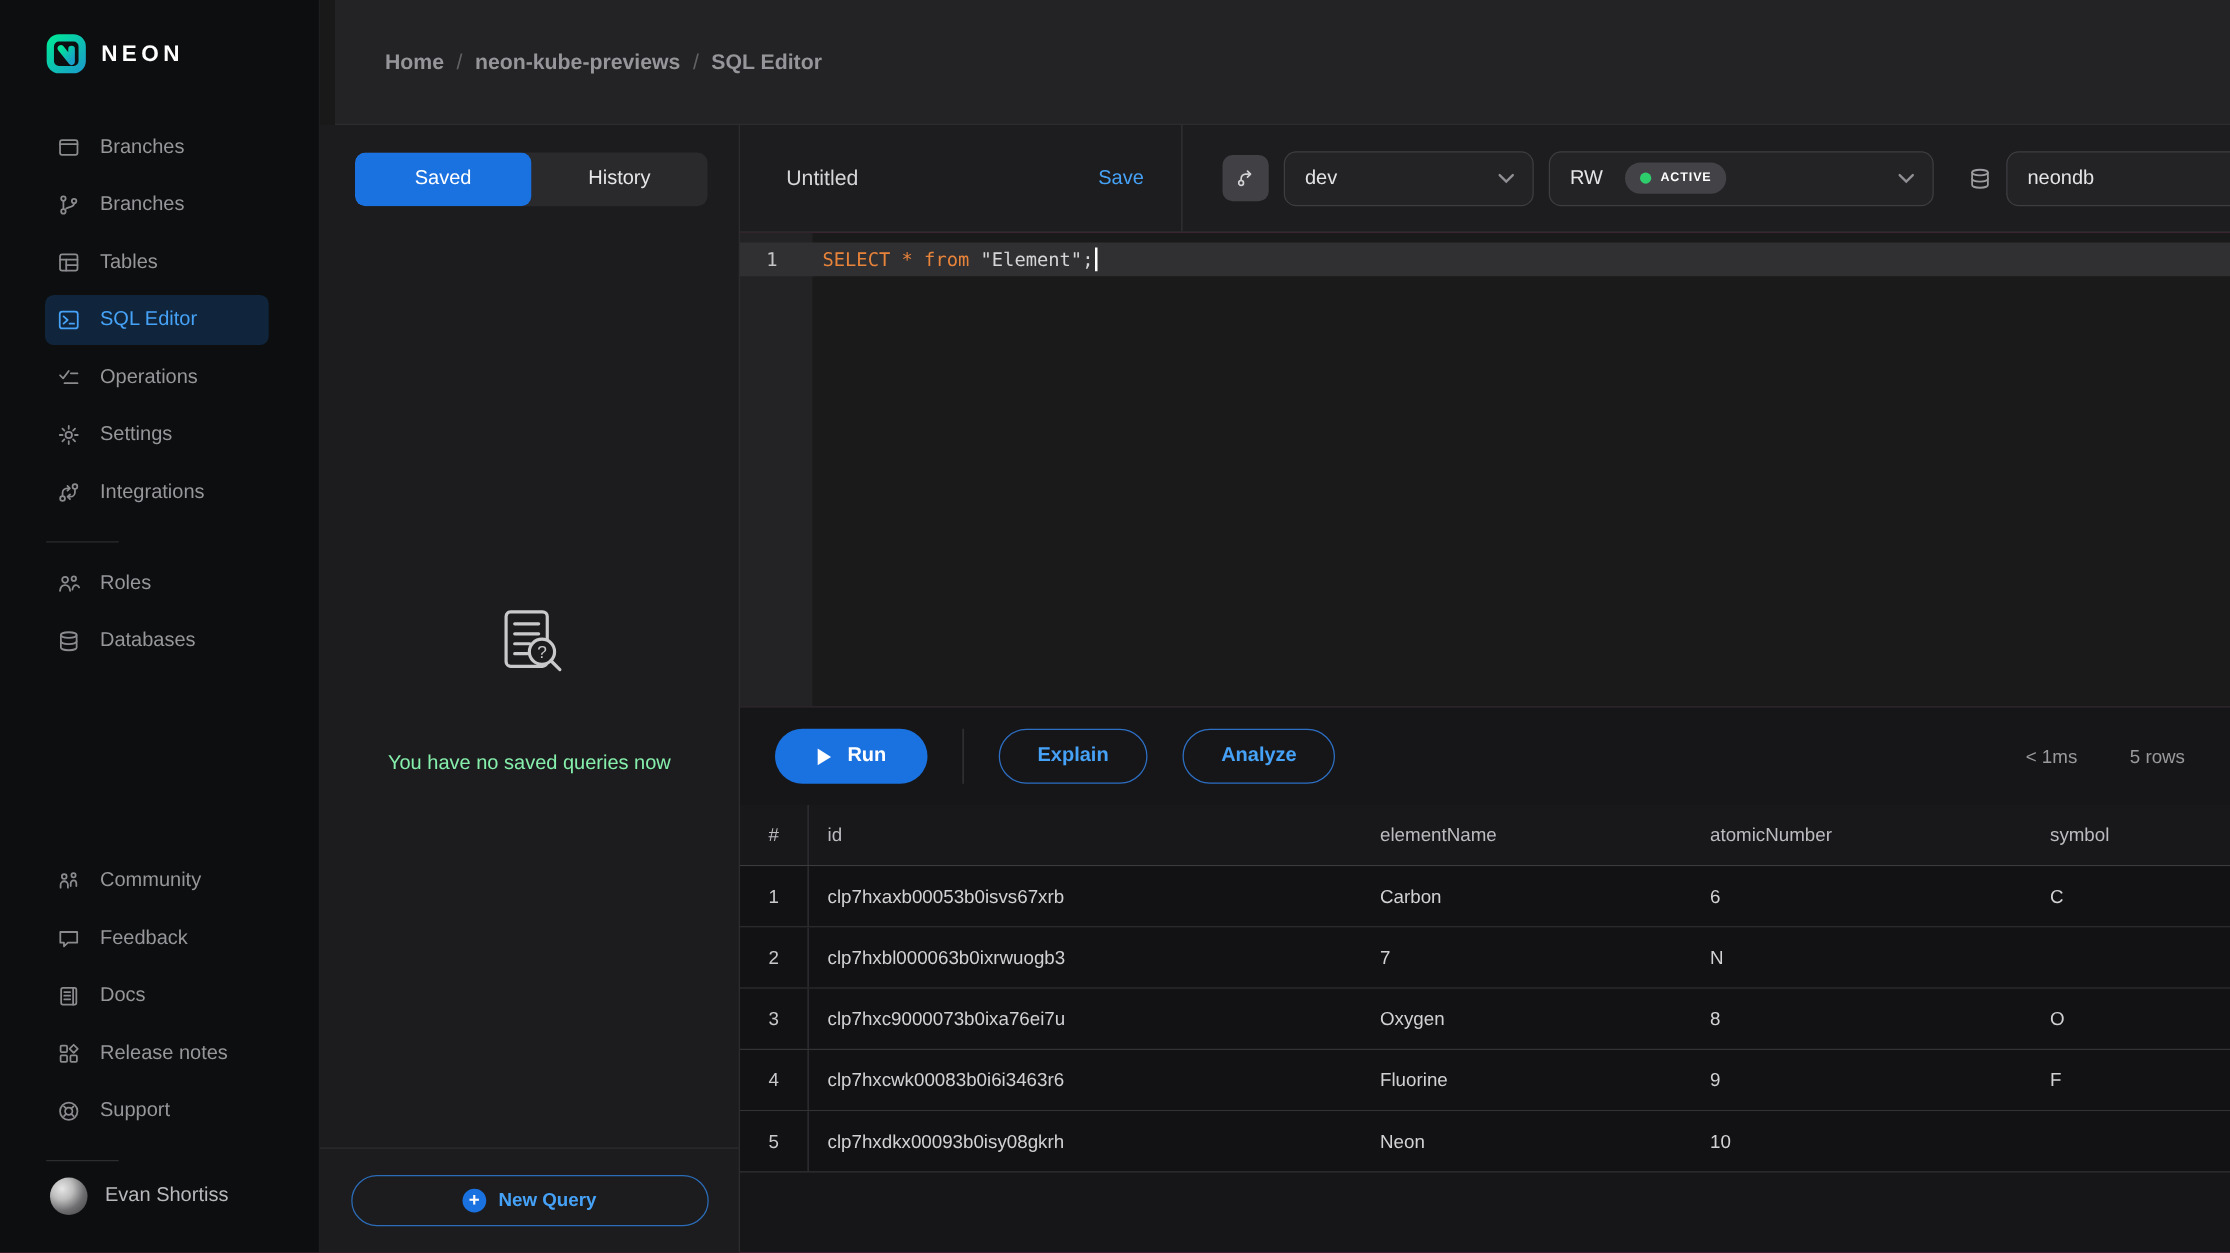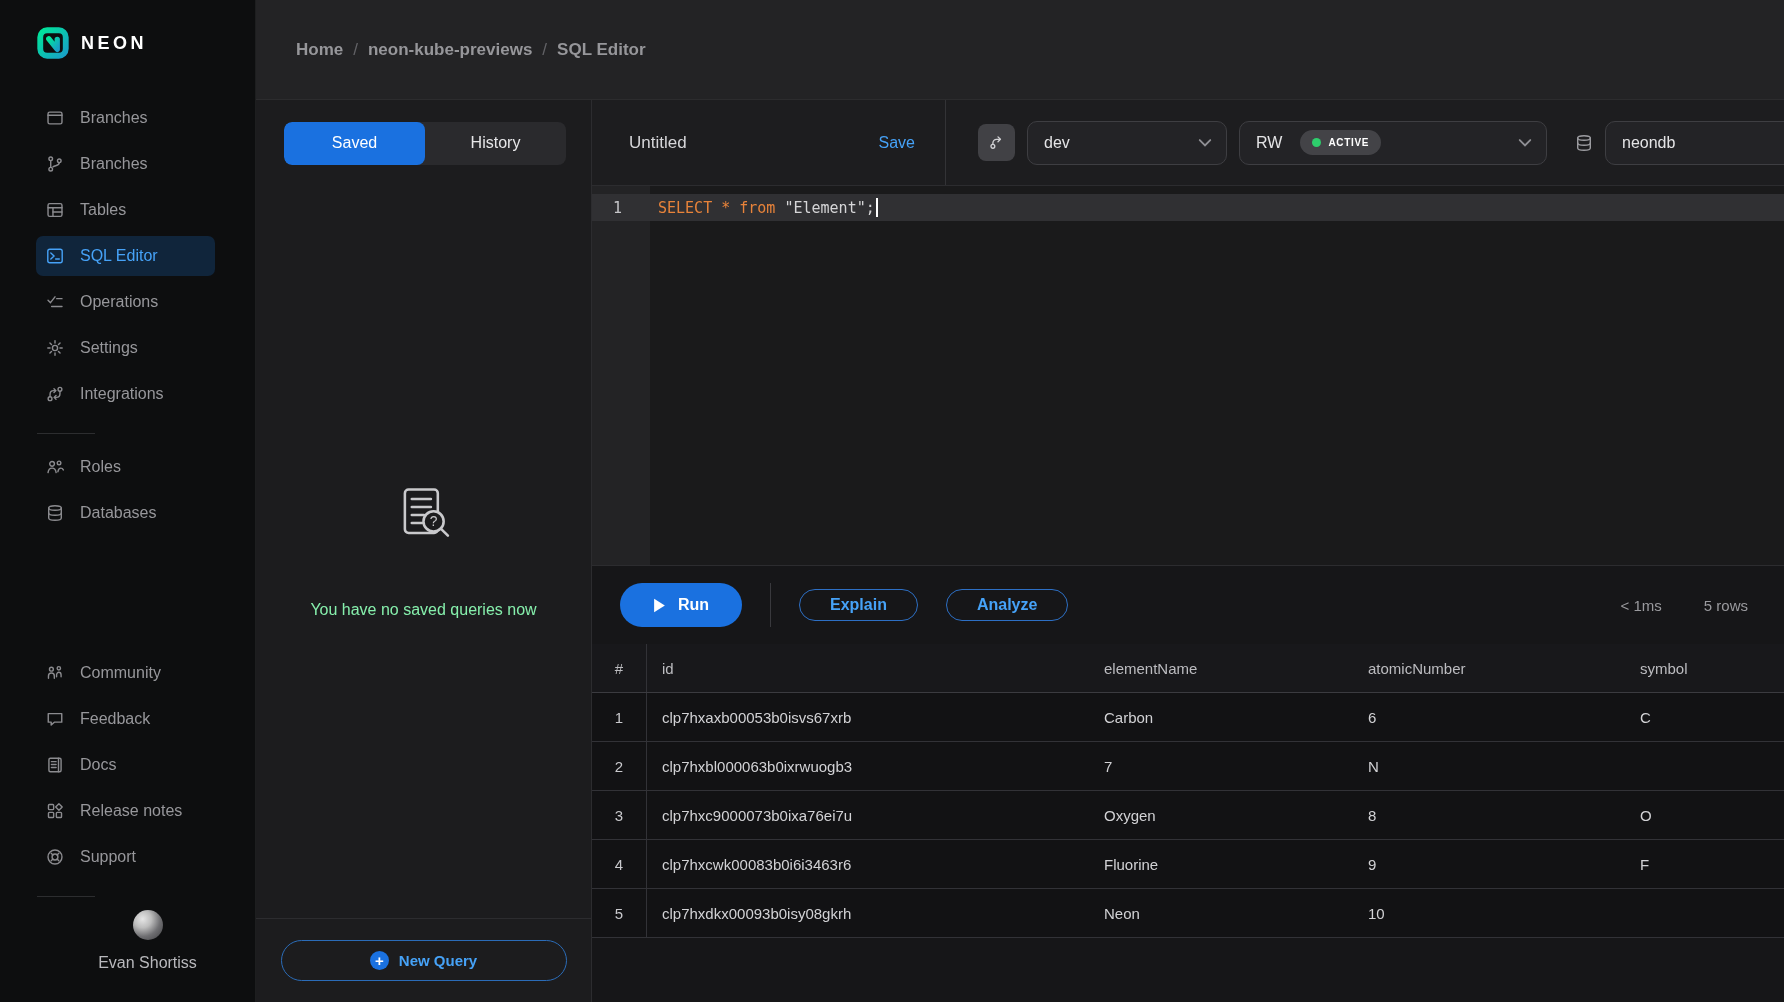--- a/index.html
+++ b/index.html
@@ -13,29 +13,29 @@
   .wordmark { color:#ffffff; font-weight:800; font-size:18px; letter-spacing:3.5px; }
   nav { display:flex; flex-direction:column; }
   #nav-main { margin-top:12px; }
   .nav-item { height:40px; margin:0 40px 6px 36px; padding:0 10px; border-radius:7px;
               display:flex; align-items:center; gap:16px; color:#97979b; font-size:16px; cursor:pointer; }
   .nav-item .nav-icon { display:flex; align-items:center; color:#8b8b8f; }
   .nav-item.active { background:#10253b; color:var(--link-blue,#46a2f7); }
   .nav-item.active .nav-icon { color:var(--link-blue,#46a2f7); }
   .nav-divider { height:1px; width:58px; background:#2c2d2f; margin:13px 0 13px 37px; }
   .side-spacer { flex:1; }
-  .user-row { display:flex; align-items:center; gap:14px; margin:0 0 30px 40px; color:#b9b9bd; font-size:16px;flex-direction:column; }
+  .user-row { display:flex; align-items:center; gap:14px; margin:0 0 30px 40px; color:#b9b9bd; font-size:16px; }
   .avatar { width:30px; height:30px; border-radius:50%;
             background:radial-gradient(circle at 32% 30%, #e6e6e6 0%, #bdbdbd 30%, #6f6f72 60%, #3a3a3d 100%); }
 
   
   .main { flex:1; display:flex; flex-direction:column; min-width:0; }
   .topbar { height:100px; flex:0 0 100px; background:#232325; border-bottom:1px solid #2c2c2e;
             display:flex; align-items:center; padding-left:40px; gap:10px;
-            font-size:17px; font-weight:700; color:#96969a; }
+            font-size:17px; font-weight:700; color:#96969a;margin-left:12px; }
   .crumb-sep { color:#626266; font-weight:400; }
 
   .content { flex:1; display:flex; min-height:0; }
 
   
   .saved-panel { width:336px; flex:0 0 336px; background:#1c1c1e; border-right:1px solid #2c2c2f; display:flex; flex-direction:column; }
   .panel-header { height:86px; flex:0 0 86px; display:flex; align-items:center; padding-left:28px; }
   .segmented { display:flex; width:282px; height:43px; background:#2a2a2d; border-radius:8px; overflow:hidden; }
   .seg { flex:1; display:flex; align-items:center; justify-content:center; font-size:16px; color:#e7e7e9; cursor:pointer; }
   .seg.active { background:var(--accent-blue,#1a71e0); color:#ffffff; border-radius:8px; }
@@ -80,21 +80,21 @@
   .tok-keyword { color:var(--keyword-orange,#e8833a); }
   .tok-string, .tok-plain { color:#d5d5d7; }
   .cursor { display:inline-block; width:2px; height:19px; background:#ffffff; vertical-align:middle; margin-left:1px; }
 
   
   .run-row { height:79px; flex:0 0 79px; background:#161618; border-top:1px solid #2c2c2f;
              display:flex; align-items:center; padding:0 18px 0 28px; gap:28px; }
   .run-btn { min-width:122px; height:44px; border-radius:22px; background:var(--accent-blue,#1a71e0); border:none;
              color:#fff; font-size:16px; font-weight:700; display:flex; align-items:center; justify-content:center; gap:12px; cursor:pointer; }
   .vdiv { width:1px; height:44px; background:#39393d; }
-  .ghost-btn { height:32px; padding:0 30px; border-radius:22px; border:1px solid #2d6fc4; background:transparent;
+  .ghost-btn { height:44px; padding:0 30px; border-radius:22px; border:1px solid #2d6fc4; background:transparent;
                color:var(--link-blue,#46a2f7); font-size:16px; font-weight:700; cursor:pointer; }
   .metrics { margin-left:auto; display:flex; gap:42px; color:#9a9a9e; font-size:15px; padding-right:18px; }
 
   
   .results { height:358px; flex:0 0 358px; background:#161618; overflow:hidden; }
   .tr { display:grid; grid-template-columns:55px 442px 264px 272px 1fr; height:49px; align-items:stretch;
         border-bottom:1px solid #323237; background:#121214; }
   .tr.head { background:#18181b; color:#bcbcc0; border-bottom:1px solid #3b3b40; }
   .td { display:flex; align-items:center; padding-left:15px; font-size:15px; color:#d2d2d5; }
   .tr.head .td { color:#bcbcc0; }

